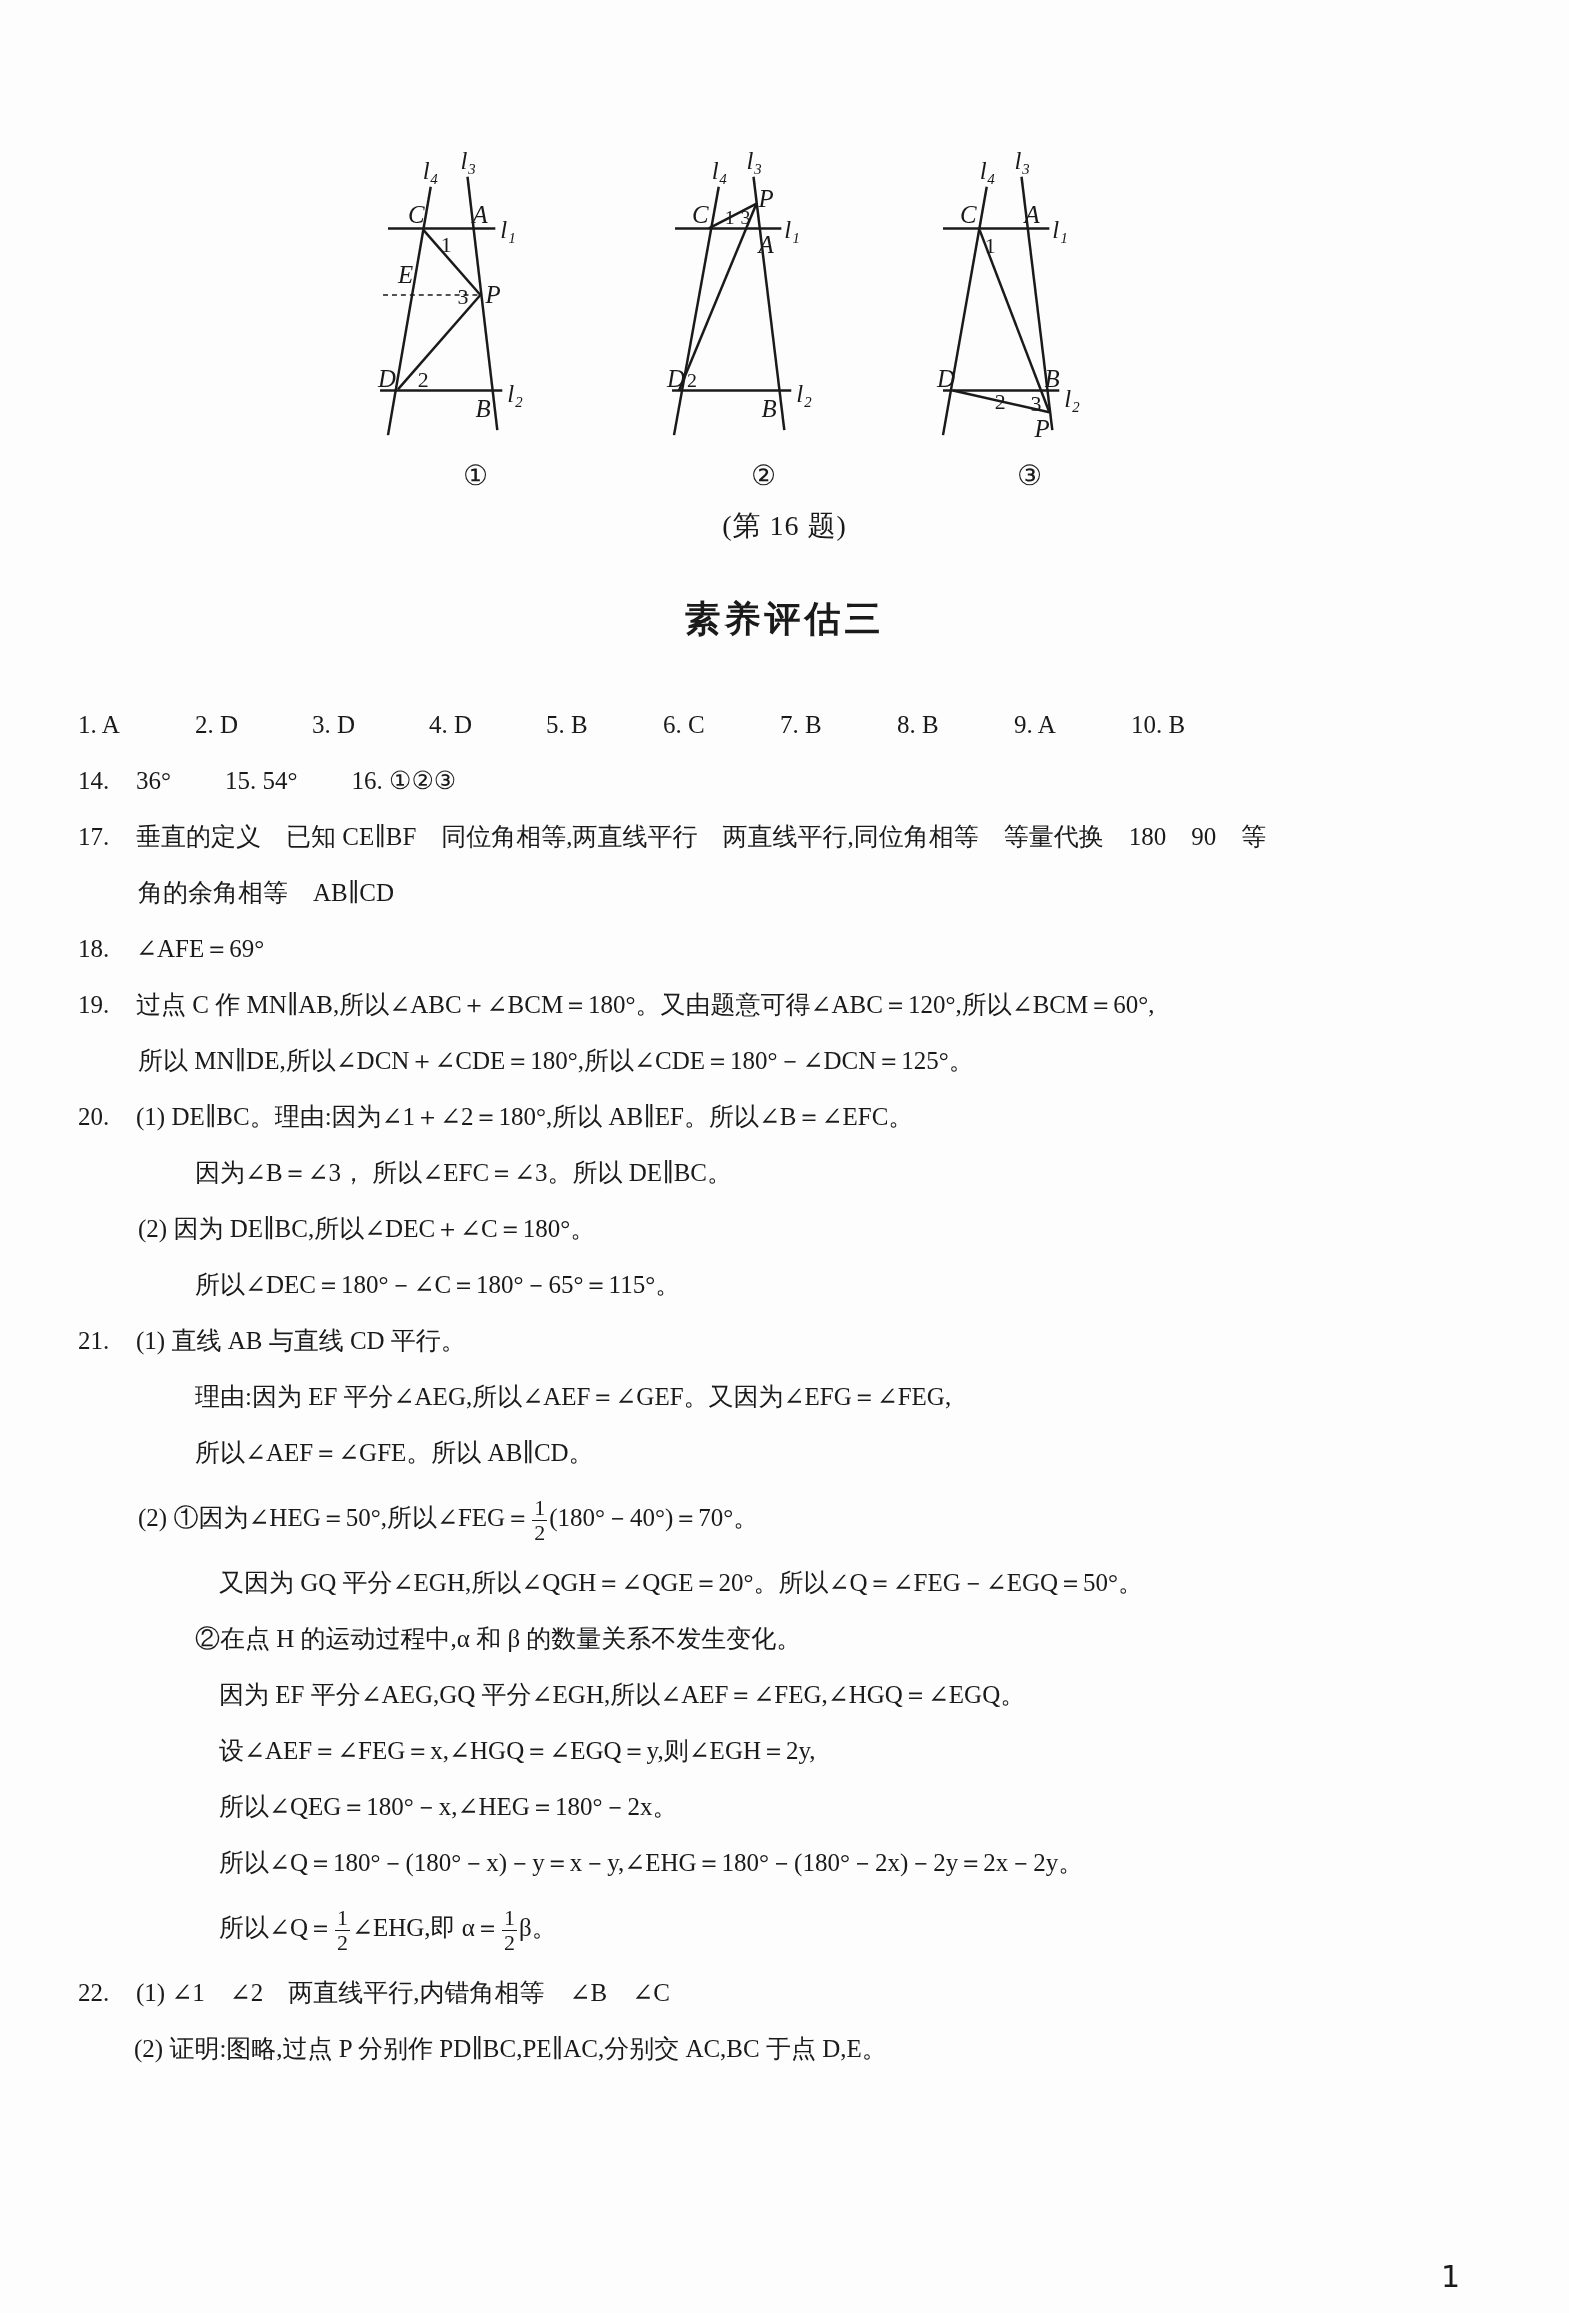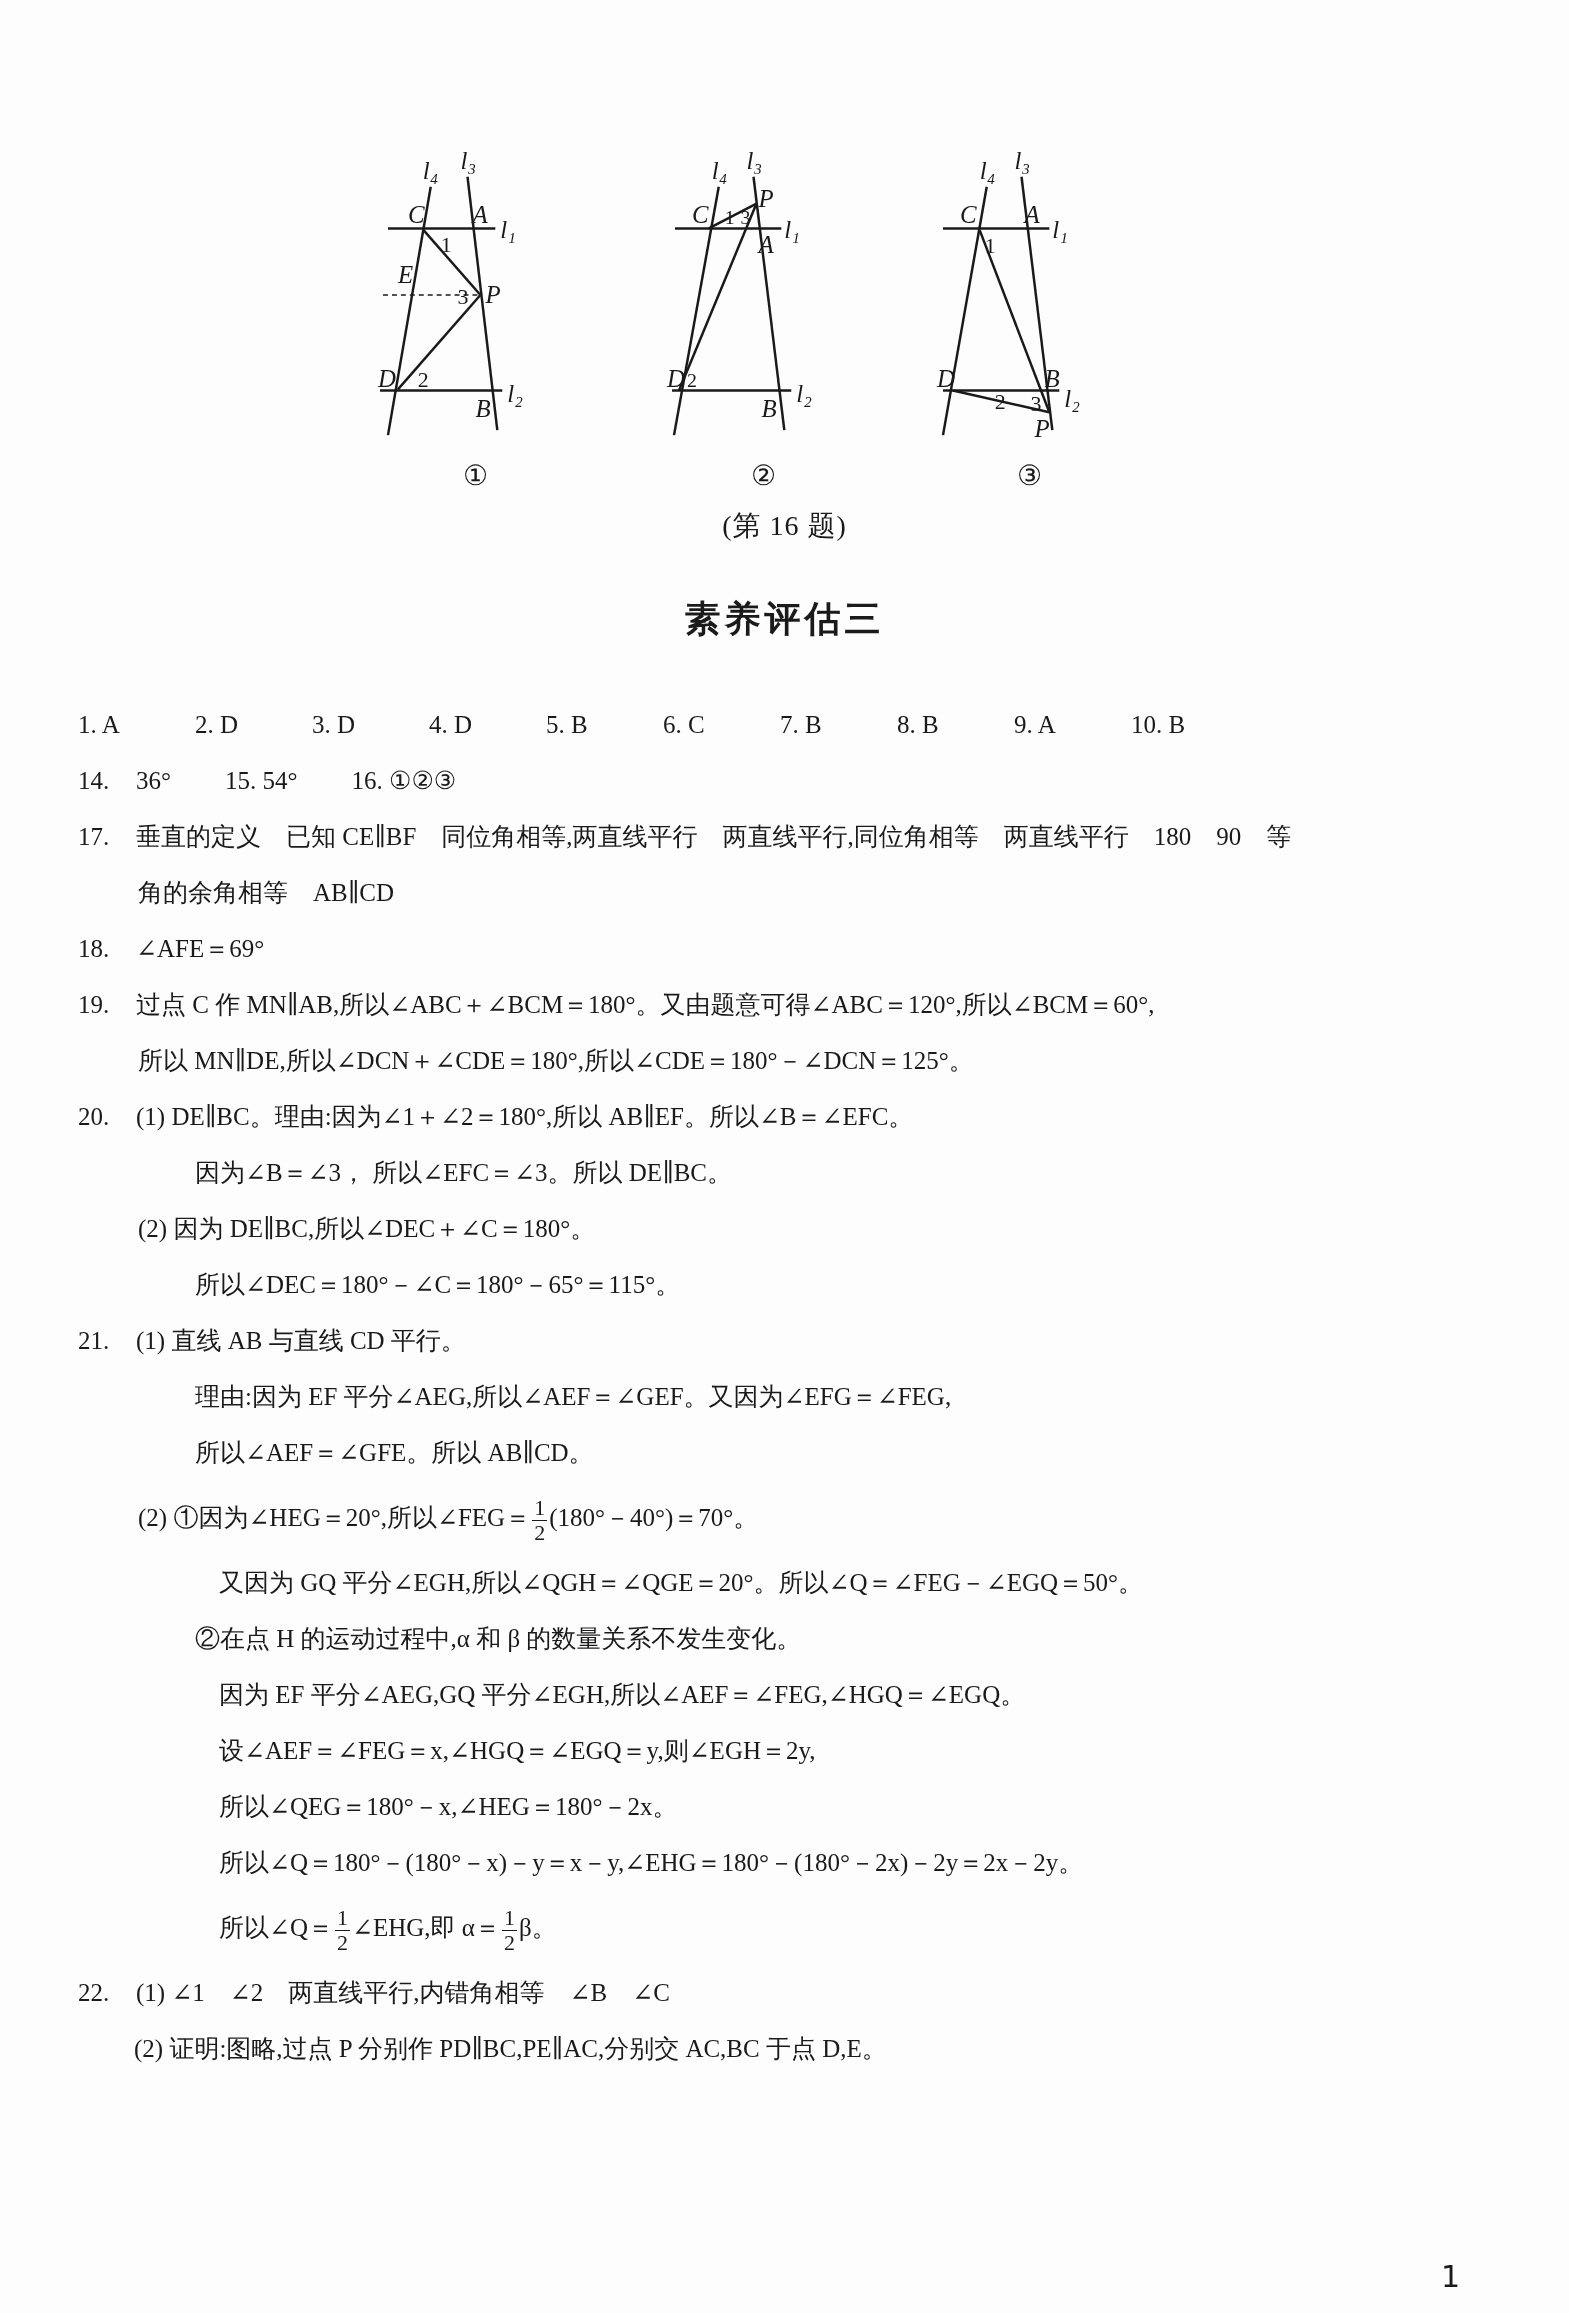--- a/index.html
+++ b/index.html
@@ -134,21 +134,21 @@
   <div class="line mc">
     <span class="item"><span>1.</span> <span>A</span></span><span class="item"><span>2.</span> <span>D</span></span><span class="item"><span>3.</span> <span>D</span></span><span class="item"><span>4.</span> <span>D</span></span><span class="item"><span>5.</span> <span>B</span></span><span class="item"><span>6.</span> <span>C</span></span><span class="item"><span>7.</span> <span>B</span></span><span class="item"><span>8.</span> <span>B</span></span><span class="item"><span>9.</span> <span>A</span></span><span class="item"><span>10.</span> <span>B</span></span>
   </div>
 
 
   <div class="line">
     <span class="num">14.</span><span>36°</span><span class="gap"></span><span>15.</span> <span>54°</span><span class="gap"></span><span>16.</span> <span>①②③</span>
   </div>
 
   <div class="line" style="word-spacing:0;">
-    <span class="num">17.</span><span>垂直的定义</span> <span>已知 CE∥BF</span> <span>同位角相等,两直线平行</span> <span>两直线平行,同位角相等</span> <span>两直线平行</span> <span>180</span> <span>90</span> <span>等</span>
+    <span class="num">17.</span><span>垂直的定义</span> <span>已知 CE∥BF</span> <span>同位角相等,两直线平行</span> <span>两直线平行,同位角相等</span> <span>等量代换</span> <span>180</span> <span>90</span> <span>等</span>
   </div>
   <div class="line ind1">
     <span>角的余角相等</span> <span>AB∥CD</span>
   </div>
 
   <div class="line">
     <span class="num">18.</span><span>∠AFE＝69°</span>
   </div>
 
   <div class="line">
@@ -164,21 +164,21 @@
     <span>(2)</span> <span>因为 DE∥BC,所以∠DEC＋∠C＝180°。</span>
   </div>
   <div class="line ind2">所以∠DEC＝180°－∠C＝180°－65°＝115°。</div>
 
   <div class="line">
     <span class="num">21.</span><span>(1)</span> <span>直线 AB 与直线 CD 平行。</span>
   </div>
   <div class="line ind2">理由:因为 EF 平分∠AEG,所以∠AEF＝∠GEF。又因为∠EFG＝∠FEG,</div>
   <div class="line ind2">所以∠AEF＝∠GFE。所以 AB∥CD。</div>
   <div class="line ind1 tall">
-    <span>(2)</span> <span>①因为∠HEG＝20°,所以∠FEG＝</span><span class="frac"><span class="top">1</span><span>2</span></span><span>(180°－40°)＝70°。</span>
+    <span>(2)</span> <span>①因为∠HEG＝50°,所以∠FEG＝</span><span class="frac"><span class="top">1</span><span>2</span></span><span>(180°－40°)＝70°。</span>
   </div>
   <div class="line ind3">又因为 GQ 平分∠EGH,所以∠QGH＝∠QGE＝20°。所以∠Q＝∠FEG－∠EGQ＝50°。</div>
   <div class="line ind3" style="padding-left:117px;">②在点 H 的运动过程中,α 和 β 的数量关系不发生变化。</div>
   <div class="line ind3">因为 EF 平分∠AEG,GQ 平分∠EGH,所以∠AEF＝∠FEG,∠HGQ＝∠EGQ。</div>
   <div class="line ind3">设∠AEF＝∠FEG＝x,∠HGQ＝∠EGQ＝y,则∠EGH＝2y,</div>
   <div class="line ind3">所以∠QEG＝180°－x,∠HEG＝180°－2x。</div>
   <div class="line ind3">所以∠Q＝180°－(180°－x)－y＝x－y,∠EHG＝180°－(180°－2x)－2y＝2x－2y。</div>
   <div class="line ind3 tall">
     <span>所以∠Q＝</span><span class="frac"><span class="top">1</span><span>2</span></span><span>∠EHG,即 α＝</span><span class="frac"><span class="top">1</span><span>2</span></span><span>β。</span>
   </div>

